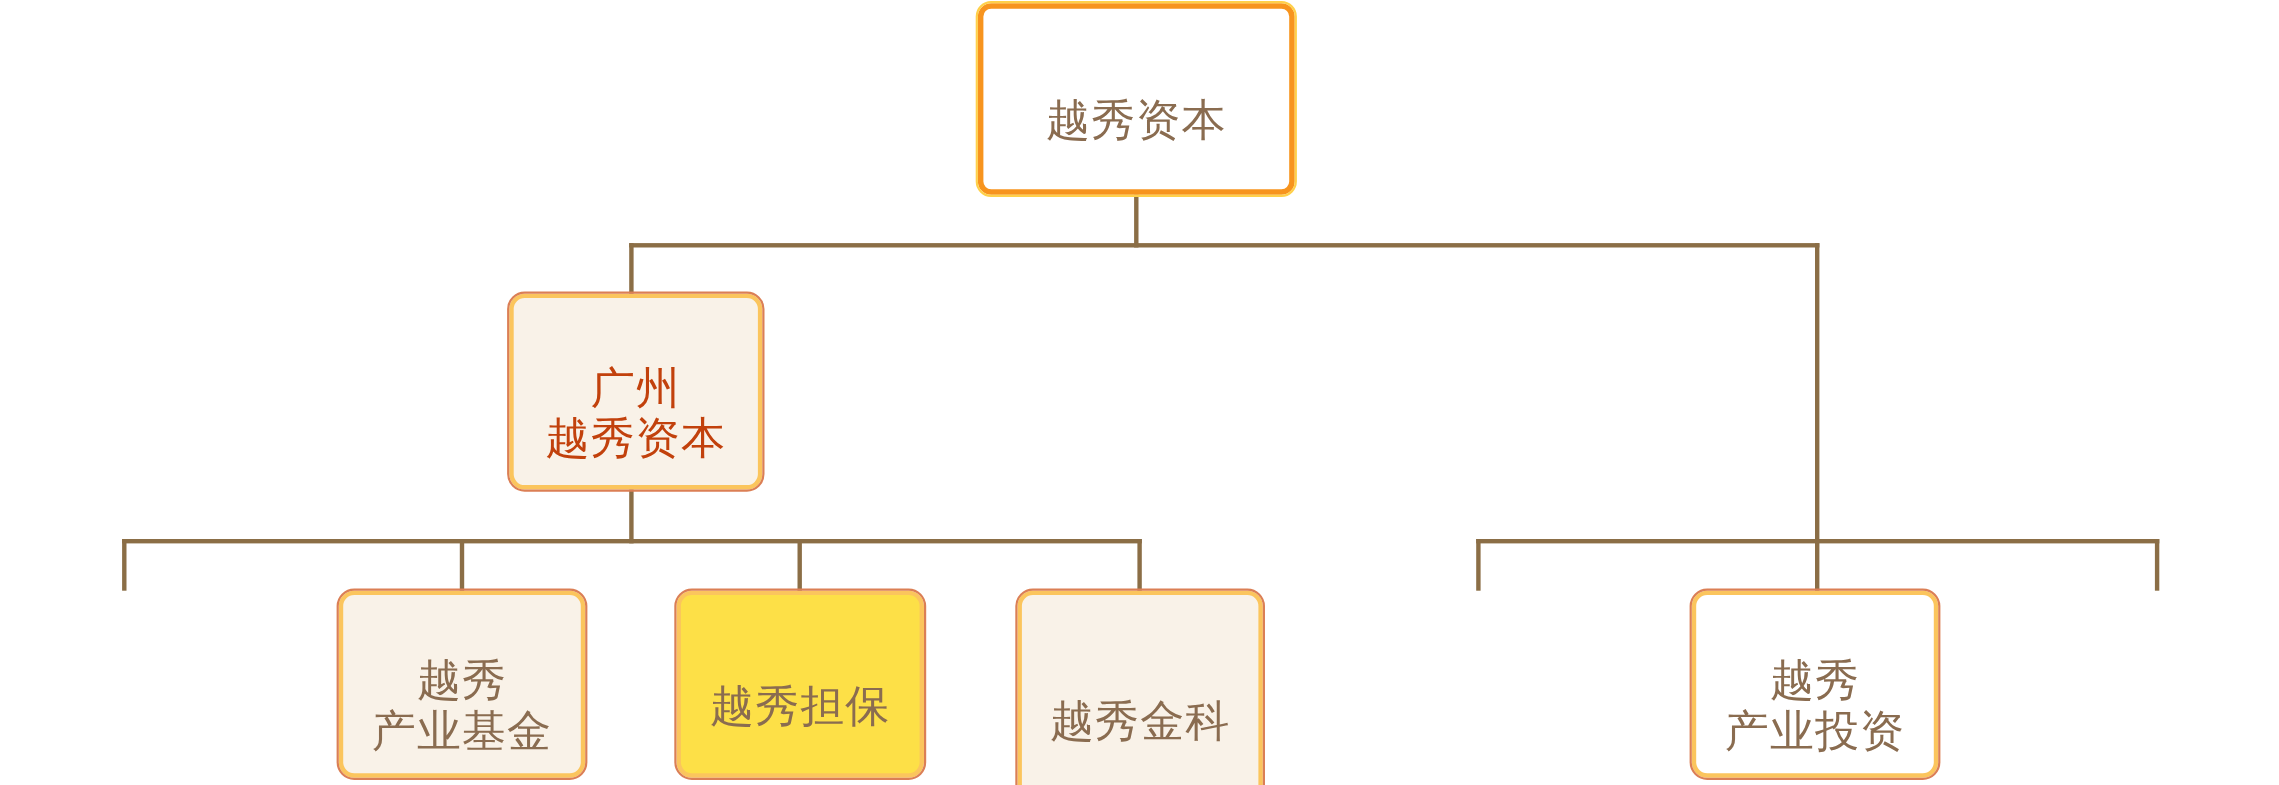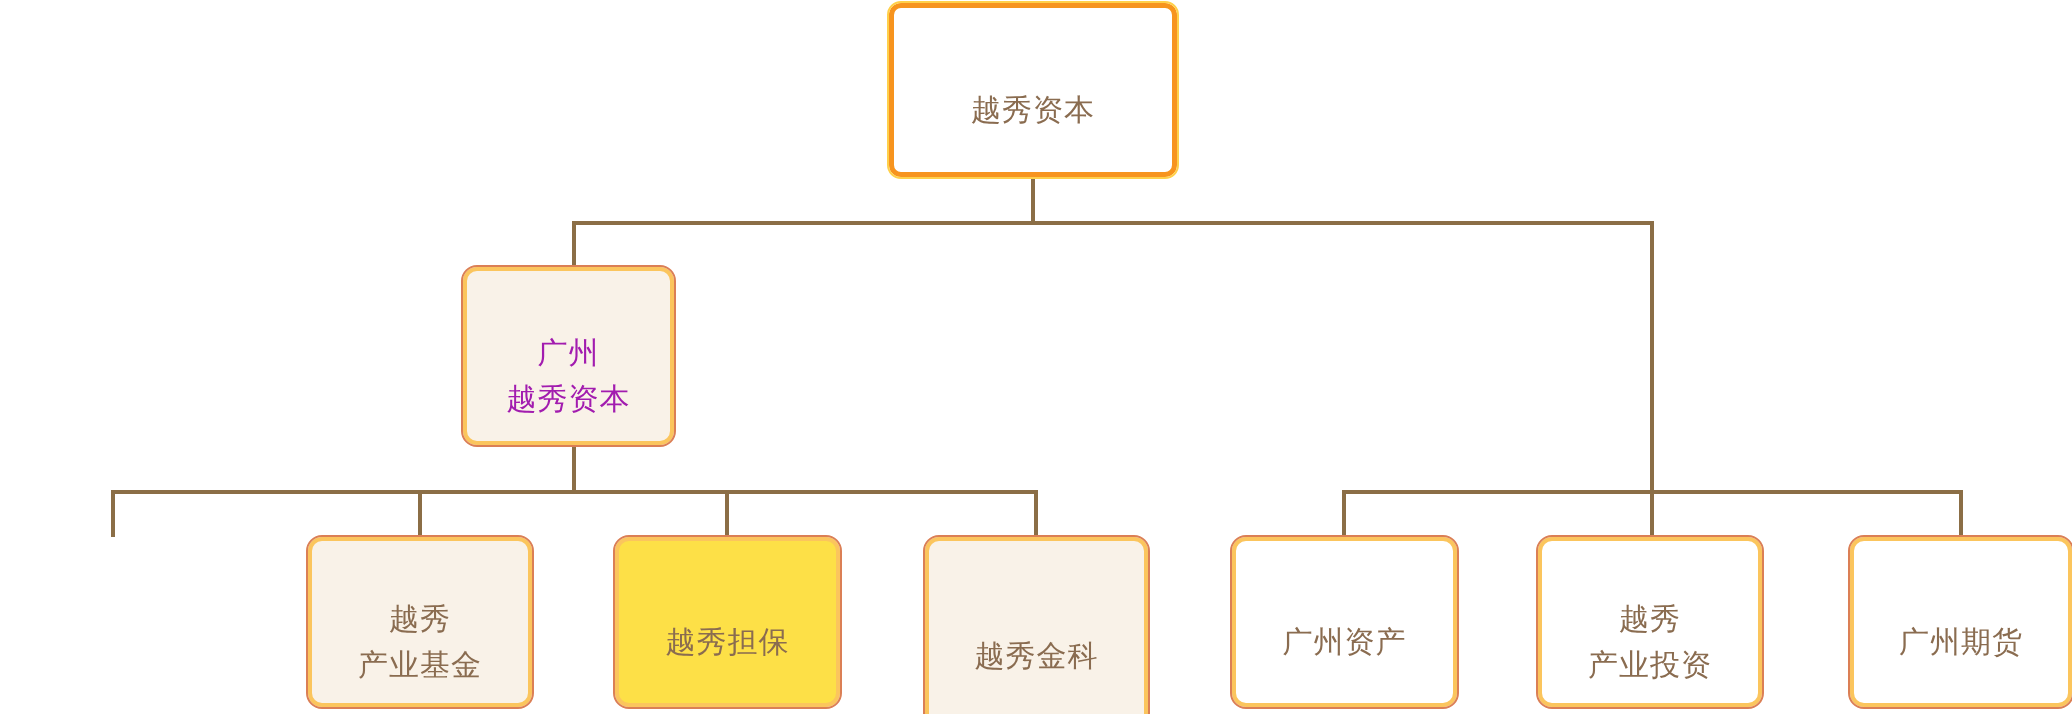--- a/index.html
+++ b/index.html
@@ -19,60 +19,54 @@
     position: absolute;
     box-sizing: border-box;
     display: flex;
     align-items: center;
     justify-content: center;
     text-align: center;
     z-index: 2;
   }
   .node-label {
     white-space: pre-line;
-    font-size: 30px;
+    font-size: 40px;
     line-height: 46px;
     letter-spacing: 1px;
     margin-top: 40px;
   }
   .edge {
     position: absolute;
     z-index: 1;
   }
 </style>
 </head>
 <body>
 
 <div class="canvas" style="background: rgb(255, 255, 255);">
     <div class="node" style="left: 889px; top: 3px; width: 288px; height: 174px; background: rgb(255, 255, 255); border: 5px solid rgb(247, 148, 30); outline: rgb(255, 208, 74) solid 2px; border-radius: 12px; color: rgb(138, 108, 80);">
     <span class="node-label">越秀资本</span>
   </div>
-    <div class="node" style="left: 463px; top: 267px; width: 211px; height: 178px; background: rgb(249, 242, 232); border: 4px solid rgb(251, 197, 93); outline: rgb(219, 127, 85) solid 2px; border-radius: 14px; color: #a21caf;">
+    <div class="node" style="left: 463px; top: 267px; width: 230px; height: 178px; background: rgb(249, 242, 232); border: 4px solid rgb(251, 197, 93); outline: rgb(219, 127, 85) solid 2px; border-radius: 14px; color: #c2410c;">
     <span class="node-label">广州
 越秀资本</span>
   </div>
     <div class="node" style="left: 308px; top: 537px; width: 224px; height: 170px; background: rgb(249, 242, 232); border: 4px solid rgb(251, 197, 93); outline: rgb(219, 127, 85) solid 2px; border-radius: 14px; color: rgb(138, 108, 80);">
     <span class="node-label">越秀
 产业基金</span>
   </div>
     <div class="node" style="left: 615px; top: 537px; width: 225px; height: 170px; background: #fde047; border: 4px solid rgb(251, 197, 93); outline: rgb(219, 127, 85) solid 2px; border-radius: 14px; color: rgb(138, 108, 80);">
     <span class="node-label">越秀担保</span>
   </div>
     <div class="node" style="left: 925px; top: 537px; width: 223px; height: 198px; background: rgb(249, 242, 232); border: 4px solid rgb(251, 197, 93); outline: rgb(219, 127, 85) solid 2px; border-radius: 14px; color: rgb(138, 108, 80);">
     <span class="node-label">越秀金科</span>
   </div>
-    <div class="node" style="left: 1232px; top: 537px; width: 225px; height: 170px; background: rgb(255, 255, 255); border: 4px solid rgb(251, 197, 93); outline: rgb(219, 127, 85) solid 2px; border-radius: 14px; color: rgb(138, 108, 80);">
-    <span class="node-label">广州资产</span>
-  </div>
     <div class="node" style="left: 1538px; top: 537px; width: 224px; height: 170px; background: rgb(255, 255, 255); border: 4px solid rgb(251, 197, 93); outline: rgb(219, 127, 85) solid 2px; border-radius: 14px; color: rgb(138, 108, 80);">
     <span class="node-label">越秀
 产业投资</span>
-  </div>
-    <div class="node" style="left: 1850px; top: 537px; width: 222px; height: 170px; background: rgb(255, 255, 255); border: 4px solid rgb(251, 197, 93); outline: rgb(219, 127, 85) solid 2px; border-radius: 14px; color: rgb(138, 108, 80);">
-    <span class="node-label">广州期货</span>
   </div>
     <div class="edge" style="background: rgb(139, 110, 70); left: 1031px; top: 177px; width: 4px; height: 48px;"></div>
     <div class="edge" style="background: rgb(139, 110, 70); left: 572px; top: 221px; width: 1082px; height: 4px;"></div>
     <div class="edge" style="background: rgb(139, 110, 70); left: 572px; top: 221px; width: 4px; height: 46px;"></div>
     <div class="edge" style="background: rgb(139, 110, 70); left: 1650px; top: 221px; width: 4px; height: 316px;"></div>
     <div class="edge" style="background: rgb(139, 110, 70); left: 572px; top: 445px; width: 4px; height: 49px;"></div>
     <div class="edge" style="background: rgb(139, 110, 70); left: 111px; top: 490px; width: 927px; height: 4px;"></div>
     <div class="edge" style="background: rgb(139, 110, 70); left: 111px; top: 490px; width: 4px; height: 47px;"></div>
     <div class="edge" style="background: rgb(139, 110, 70); left: 418px; top: 490px; width: 4px; height: 47px;"></div>
     <div class="edge" style="background: rgb(139, 110, 70); left: 725px; top: 490px; width: 4px; height: 47px;"></div>

